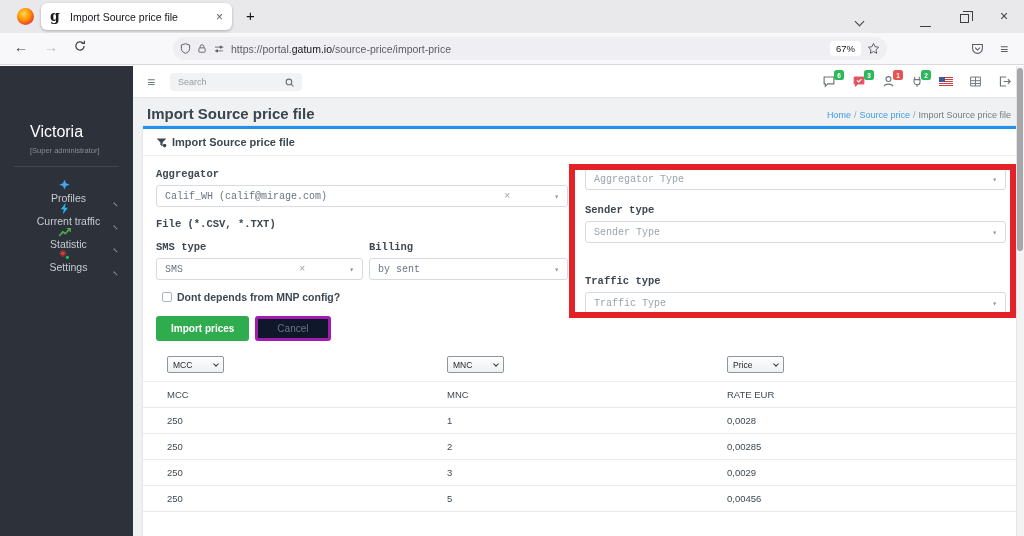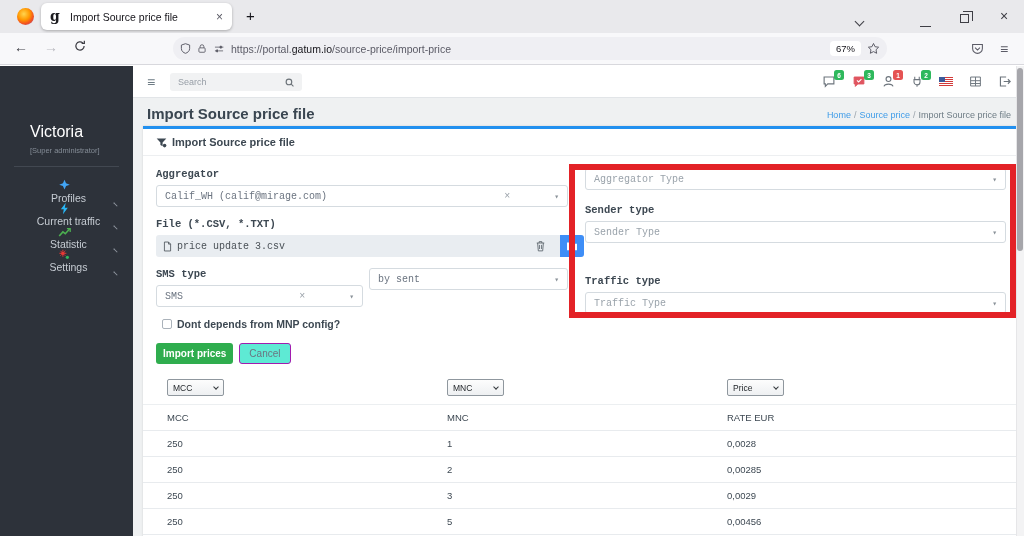--- a/index.html
+++ b/index.html
@@ -80,22 +80,22 @@
   .file-row { width:428px; height:22px; background:#e9edf1; border-radius:3px; display:flex; align-items:center;
               padding-left:7px; font-size:10px; color:#4a5157; gap:5px; }
   .trash-wrap { margin-left:auto; padding-right:9px; display:flex; }
   .folder-btn { width:24px; height:22px; background:#3e8ef7; border-radius:0 3px 3px 0; display:flex; align-items:center; justify-content:center; flex:none; }
   .two-col { display:flex; gap:6px; }
   .tc1 { width:207px; flex:none; } .tc2 { width:199px; flex:none; }
   .cb-row { display:flex; margin:2px 0 13px 0; }
   .cb-item { display:flex; align-items:center; font-size:10.5px; font-weight:bold; color:#3d4852; }
   .cb { width:10px; height:10px; border:1px solid #aab2ba; border-radius:2px; background:#fff; margin-right:5px; flex:none; }
   .btn-row { display:flex; gap:6px; }
-  .btn-green { background:#2fad4e; color:#fff; font-size:10px; font-weight:bold; padding:5px 7px; border-radius:3px; border:none; }
-  .btn-light { background:#5eead4; border:1px solid #a21caf; color:#6b7480; font-size:10px; padding:4px 9px; border-radius:3px; }
+  .btn-green { background:#2fad4e; color:#fff; font-size:10px; font-weight:bold; padding:5px 15px; border-radius:3px; border:none; }
+  .btn-light { background:#0f172a; border:3px solid #a21caf; color:#6b7480; font-size:10px; padding:4px 19px; border-radius:3px; }
 
   .table-sec { margin-top:15px; }
   .t-grid { display:grid; grid-template-columns:280px 280px 1fr; padding-left:24px; align-items:center; }
   .filters { padding-bottom:8px; border-bottom:1px solid #eceff1; }
   .nsel { width:57px; height:17px; border:1px solid #8f979e; border-radius:2px; background:linear-gradient(#fdfdfd,#eef0f2);
           font-size:8.5px; color:#1d2125; display:flex; align-items:center; justify-content:space-between; padding:0 5px; }
   .nchev { width:4px; height:4px; border-left:1.2px solid #33373b; border-bottom:1.2px solid #33373b; transform:rotate(-45deg); margin-top:-2px; }
   .th-row { height:26px; border-bottom:1px solid #e8ebee; font-size:9.5px; color:#3d4852; }
   .tr-row { height:26px; border-bottom:1px solid #e8ebee; font-size:9.5px; color:#3d4852; }
 
@@ -287,50 +287,32 @@
           <div class="grp">
             <div class="fld-label">Aggregator</div>
             <div class="sel">
               <span>Calif_WH (calif@mirage.com)</span>
               <span class="clear-x">×</span>
               <span class="caret">▾</span>
             </div>
           </div>
           <div class="grp">
             <div class="fld-label">File (*.CSV, *.TXT)</div>
-            <div class="file-row">
-              <svg width="9" height="11" viewBox="0 0 12 16">
-                  <path d="M1.5 1.5h6l3 3v10h-9z" fill="none" stroke="#4a5157" stroke-width="1.2"></path>
-                  <path d="M7.5 1.5v3h3" fill="none" stroke="#4a5157" stroke-width="1.2"></path>
-                </svg>
-              <span>price update 3.csv</span>
-              <span class="trash-wrap">
-                <svg width="11" height="12" viewBox="0 0 14 16">
-                    <path d="M2 4h10M5.2 4V2.2h3.6V4" stroke="#5e666e" fill="none" stroke-width="1.2"></path>
-                    <path d="M3.2 4l.9 10.5h5.8L10.8 4" stroke="#5e666e" fill="none" stroke-width="1.2"></path>
-                    <path d="M5.7 6.5v5.5M8.3 6.5v5.5" stroke="#5e666e" stroke-width="1.1"></path>
-                  </svg>
-              </span>
-              <span class="folder-btn">
-                <svg width="12" height="10" viewBox="0 0 16 14">
-                    <path d="M1 2h5l1.8 2H15v9H1z" fill="#fff"></path>
-                  </svg>
-              </span>
-            </div>
           </div>
           <div class="grp two-col">
             <div class="tc1">
               <div class="fld-label">SMS type</div>
               <div class="sel">
                 <span>SMS</span>
                 <span class="clear-x">×</span>
                 <span class="caret">▾</span>
               </div>
             </div>
             <div class="tc2">
+              <div class="fld-label">Billing</div>
               <div class="sel">
                 <span>by sent</span>
                 <span class="caret solo">▾</span>
               </div>
             </div>
           </div>
           <div class="cb-row">
             <div class="tc2 cb-item" style="margin-left:6px;">
               <span class="cb"></span>
               <span>Dont depends from MNP config?</span>

